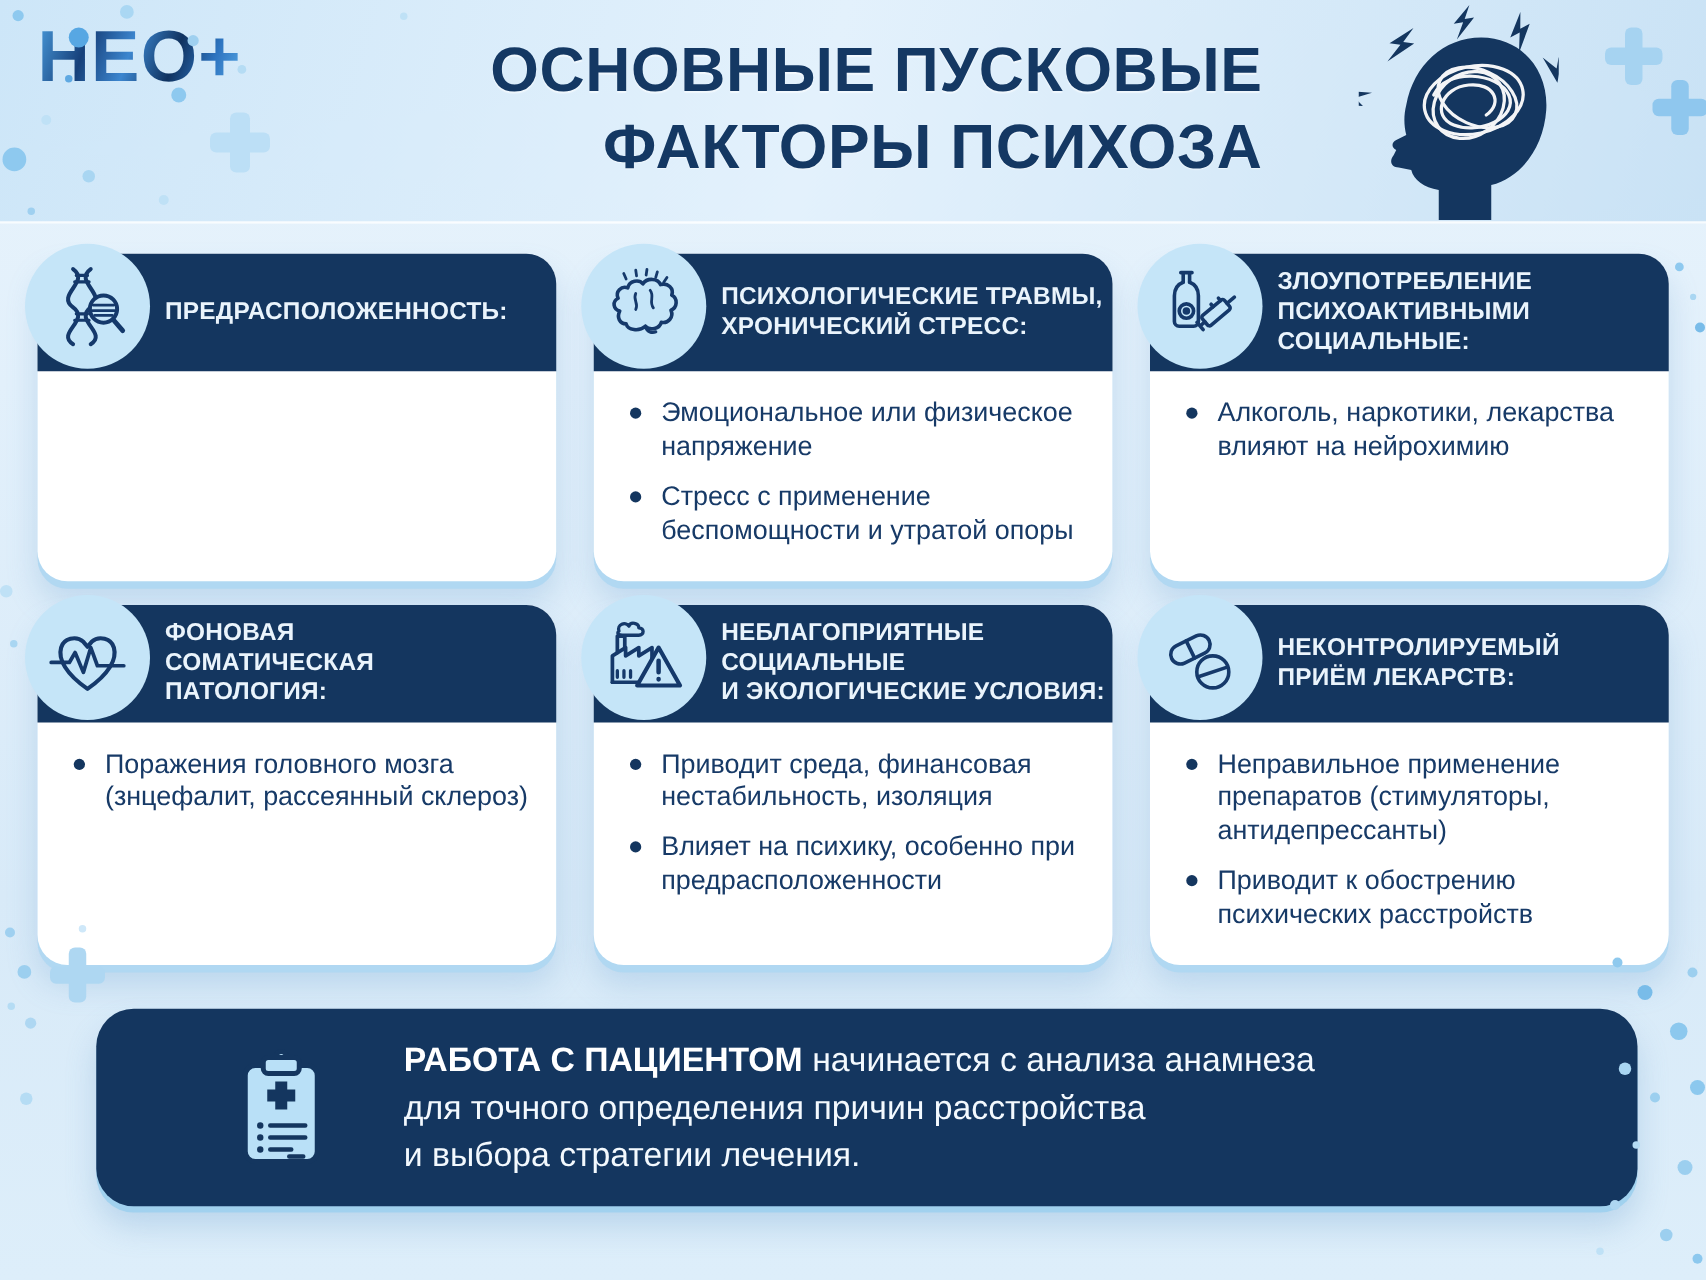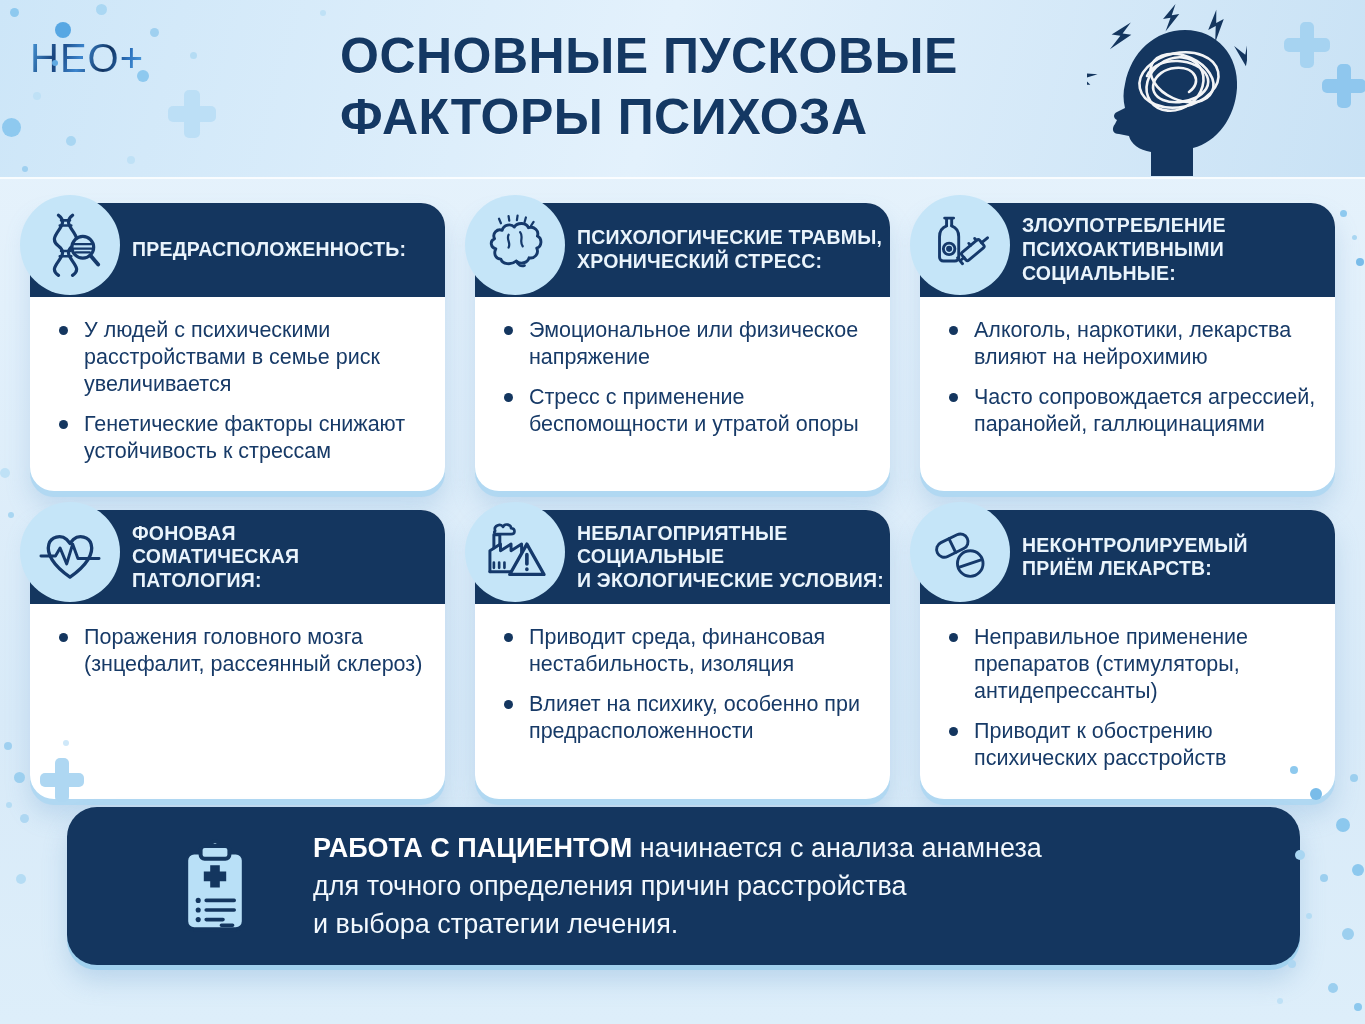--- a/index.html
+++ b/index.html
@@ -9,27 +9,27 @@
   .page {
     position:relative; width:1365px; height:1024px; overflow:hidden;
     background:linear-gradient(180deg,#e9f4fc 0%,#e2f0fb 30%,#d8eaf8 70%,#ddeefa 100%);
   }
   .topbar {
     position:absolute; top:0; left:0; right:0; height:179px;
     background:linear-gradient(105deg,#cde6f8 0%,#e3f1fc 48%,#c9e2f5 100%);
     border-bottom:2px solid rgba(255,255,255,.85);
   }
   .logo {
-    position:absolute; left:30px; top:36px;
-    font-size:40px; font-weight:normal; letter-spacing:1px;
+    position:absolute; left:30px; top:12px;
+    font-size:58px; font-weight:bold; letter-spacing:1px;
     background:linear-gradient(110deg,#4c9fe0 0%,#16407a 25%,#3c86cf 45%,#10325f 65%,#2d74c0 82%,#5fb0ea 100%);
     -webkit-background-clip:text; background-clip:text; color:transparent;
   }
   .main-title {
-    position:absolute; left:340px; top:26px; width:670px; text-align:left;
+    position:absolute; left:340px; top:26px; width:670px; text-align:right;
     font-size:50px; font-weight:bold; color:#143863; line-height:1.22;
     letter-spacing:.5px; white-space:pre-line; text-shadow:0 1px 1px rgba(255,255,255,.6);
   }
   .head-illustration { position:absolute; top:4px; right:118px; width:160px; height:172px; }
 
   .cards {
     position:absolute; top:203px; left:30px; width:1305px;
     display:grid; grid-template-columns:repeat(3,415px); column-gap:30px; row-gap:19px;
   }
   .card {
@@ -52,21 +52,21 @@
   .card li {
     position:relative; padding-left:28px; color:#173a67;
     font-size:21.5px; line-height:1.25; margin-bottom:13px;
   }
   .card li::before {
     content:""; position:absolute; left:3px; top:9px; width:9px; height:9px;
     border-radius:50%; background:#14365f;
   }
 
   .banner {
-    position:absolute; left:67px; top:807px; width:1233px; min-height:158px;
+    position:absolute; left:77px; top:807px; width:1233px; min-height:158px;
     background:#14365f; border-radius:30px; display:flex; align-items:center;
     box-shadow:0 5px 0 rgba(159,209,238,.95), 0 16px 24px rgba(110,160,205,.3);
     padding:18px 30px 18px 0;
   }
   .banner-icon { flex:none; margin-left:108px; margin-right:58px; width:80px; }
   .banner p { color:#f3f9fe; font-size:27px; line-height:1.42; white-space:pre-line; }
   .banner strong { color:#ffffff; font-weight:bold; }
 
   .dot { position:absolute; border-radius:50%; }
   .plus { position:absolute; }
@@ -117,24 +117,20 @@
           <path d="M54 6 C32 22 76 38 54 54 C32 70 76 86 54 100"></path>
           <path d="M36 14 h14 M34 22 h18 M36 62 h14 M34 70 h18" stroke-width="4"></path>
           <circle cx="70" cy="56" r="17" fill="#c5e5f8"></circle>
           <path d="M57 51 h26 M56 58 h28 M59 64 h22" stroke-width="3.5"></path>
           <path d="M82 69 L94 83" stroke-width="6"></path>
         </svg>
       </div>
       <div class="card-head">
         <h2>ПРЕДРАСПОЛОЖЕННОСТЬ:</h2>
       </div>
-      <ul>
-        <li>У людей с психическими расстройствами в семье риск увеличивается</li>
-        <li>Генетические факторы снижают устойчивость к стрессам</li>
-      </ul>
     </section>
 
     <section class="card">
       <div class="icon-circle">
         <svg viewBox="0 0 100 100" width="64" height="64" fill="none" stroke="#15396b" stroke-width="4.5" stroke-linecap="round" stroke-linejoin="round">
           <path d="M20 56 C12 54 10 44 18 40 C14 32 22 24 30 27 C32 18 44 16 49 22 C54 14 68 15 71 23 C80 20 88 28 85 36 C93 40 92 52 84 55 C88 64 80 72 72 70 C70 78 58 81 52 75 C44 82 30 80 28 72 C20 72 16 64 20 56 Z"></path>
           <path d="M52 75 C54 82 60 84 65 82" stroke-width="4"></path>
           <path d="M40 34 C36 42 44 46 40 54 M58 30 C64 38 56 44 62 52" stroke-width="3.5"></path>
           <path d="M28 16 L25 9 M41 12 L40 5 M53 11 L54 4 M65 14 L67 7 M75 20 L79 14" stroke-width="3.5"></path>
         </svg>
@@ -162,21 +158,20 @@
           </g>
         </svg>
       </div>
       <div class="card-head">
         <h2>ЗЛОУПОТРЕБЛЕНИЕ
 ПСИХОАКТИВНЫМИ
 СОЦИАЛЬНЫЕ:</h2>
       </div>
       <ul>
         <li>Алкоголь, наркотики, лекарства влияют на нейрохимию</li>
-        <li>Часто сопровождается агрессией, паранойей, галлюцинациями</li>
       </ul>
     </section>
 
     <section class="card">
       <div class="icon-circle">
         <svg viewBox="0 0 100 100" width="66" height="66" fill="none" stroke="#15396b" stroke-width="5" stroke-linecap="round" stroke-linejoin="round">
           <path d="M50 88 C24 70 14 52 18 38 C21 27 36 23 45 31 L50 37 L55 31 C64 23 79 27 82 38 C86 52 76 70 50 88 Z"></path>
           <path d="M6 56 H28 L35 44 L45 68 L54 38 L62 60 H94" stroke-width="4.5"></path>
         </svg>
       </div>

